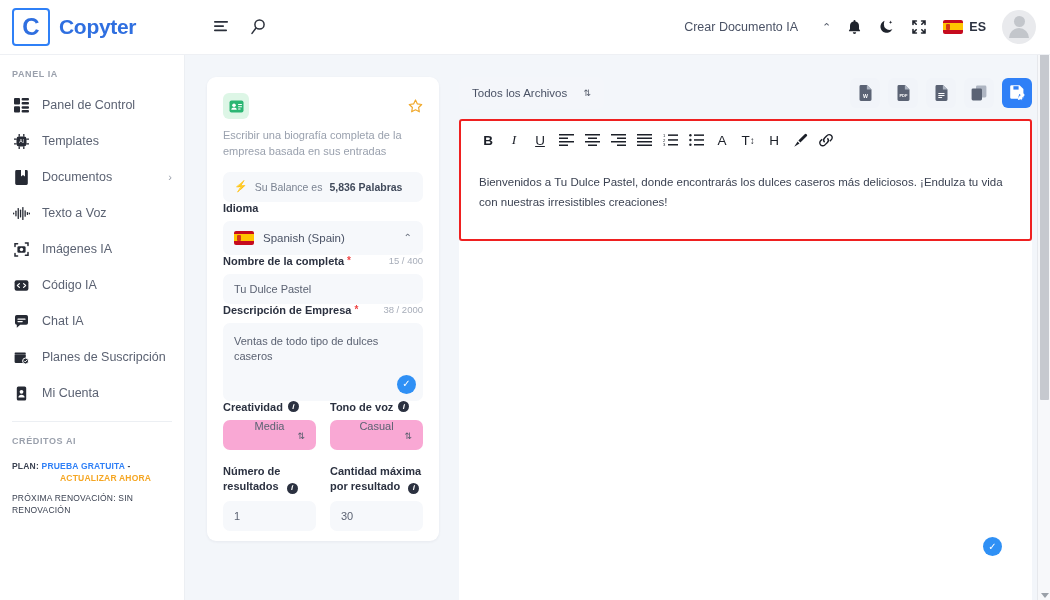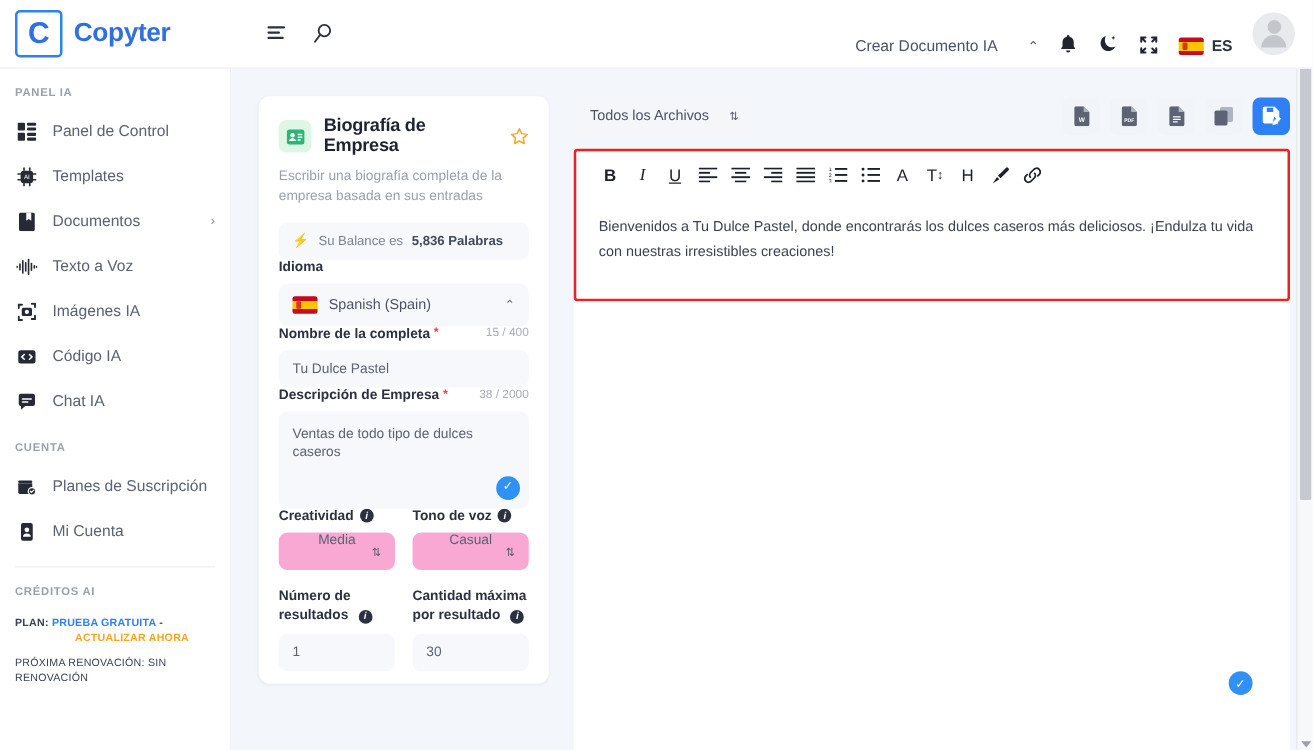--- a/index.html
+++ b/index.html
@@ -19,21 +19,21 @@
   .brand { width: 185px; display: flex; align-items: center; gap: 9px; padding-left: 12px; }
   .logo-box {
     width: 38px; height: 38px; border: 2px solid #2f80f7; border-radius: 4px;
     display: flex; align-items: center; justify-content: center;
     color: #2f6fe0; font-size: 24px; font-weight: bold; line-height: 1;
     box-shadow: inset 0 0 0 2px #fff;
   }
   .brand-name { color: #2f6fe0; font-size: 21px; font-weight: bold; letter-spacing: -0.3px; }
   .header-icons { display: flex; align-items: center; gap: 18px; margin-left: 28px; }
   .hicon { color: #3b4252; display: flex; align-items: center; cursor: pointer; }
-  .header-right { margin-left: auto; display: flex; align-items: flex-end; gap: 16px; padding-right: 14px; }
+  .header-right { margin-left: auto; display: flex; align-items: center; gap: 16px; padding-right: 14px; }
   .create-doc { font-size: 12.5px; color: #4a5265; cursor: pointer; }
   .chev-up { color: #555c6b; font-size: 11px; margin-left: 8px; cursor: pointer; }
   .lang-pill { display: flex; align-items: center; gap: 6px; cursor: pointer; }
   .flag {
     width: 20px; height: 14px; border-radius: 2px; overflow: hidden;
     background: linear-gradient(to bottom, #c60b1e 0 25%, #ffc400 25% 75%, #c60b1e 75% 100%);
     position: relative; flex: none;
   }
   .flag::after {
     content:""; position:absolute; left:3px; top:4px; width:4px; height:6px;
@@ -342,21 +342,20 @@
               <path fill="#262a34" d="M1 2.8A1.8 1.8 0 0 1 2.8 1h9.4A1.8 1.8 0 0 1 14 2.8v6.2a1.8 1.8 0 0 1-1.8 1.8H6.2l-3.4 3v-3H2.8A1.8 1.8 0 0 1 1 9z"></path>
           <g fill="#fff">
                 <rect x="3.4" y="4.6" width="8.2" height="1.2" rx=".6"></rect>
                 <rect x="3.4" y="7" width="5.4" height="1.2" rx=".6"></rect>
               </g>
             </svg>
         </div>
         <span>Chat IA</span>
       </div>
 
-      <div class="side-section mt">CUENTA</div>
 
       <div class="nav-item">
         <div class="nav-ico">
           <svg width="15" height="15" viewBox="0 0 15 15">
               <path fill="#262a34" d="M0.6 4.6h11.2v7.2a1.3 1.3 0 0 1-1.3 1.3H1.9A1.3 1.3 0 0 1 .6 11.8z"></path>
           <rect x="0.6" y="2.4" width="11.2" height="2" rx=".8" fill="#262a34"></rect>
               <circle cx="11.6" cy="11" r="3" fill="#262a34" stroke="#fff" stroke-width="1"></circle>
           <path d="M10.3 11l.9.9 1.8-1.8" stroke="#fff" stroke-width="1" fill="none" stroke-linecap="round"></path>
             </svg>
         </div>
@@ -396,21 +395,20 @@
                 <rect x="0.5" y="0.5" width="14" height="12" rx="2" fill="#2bb673"></rect>
             <circle cx="5" cy="5.2" r="1.8" fill="#fff"></circle>
                 <path d="M2.3 9.8c0-1.5 1.2-2.3 2.7-2.3s2.7.8 2.7 2.3z" fill="#fff"></path>
             <g fill="#fff">
                   <rect x="9" y="4" width="4" height="1.1" rx=".5"></rect>
                   <rect x="9" y="6.2" width="4" height="1.1" rx=".5"></rect>
                   <rect x="9" y="8.4" width="2.6" height="1.1" rx=".5"></rect>
                 </g>
               </svg>
           </div>
-          <div class="fc-title">Biografía de Empresa</div>
           <div class="fc-star">
             <svg width="15" height="15" viewBox="0 0 15 15">
                 <path d="M7.5 1l1.9 3.9 4.3.6-3.1 3 .74 4.3L7.5 10.8 3.66 12.8l.74-4.3-3.1-3 4.3-.6z" fill="none" stroke="#f0a92c" stroke-width="1.2" stroke-linejoin="round"></path>
               </svg>
           </div>
         </div>
         <div class="fc-sub">Escribir una biografía completa de la empresa basada en sus entradas</div>
 
         <div class="balance">
           <span class="bolt">⚡</span>

